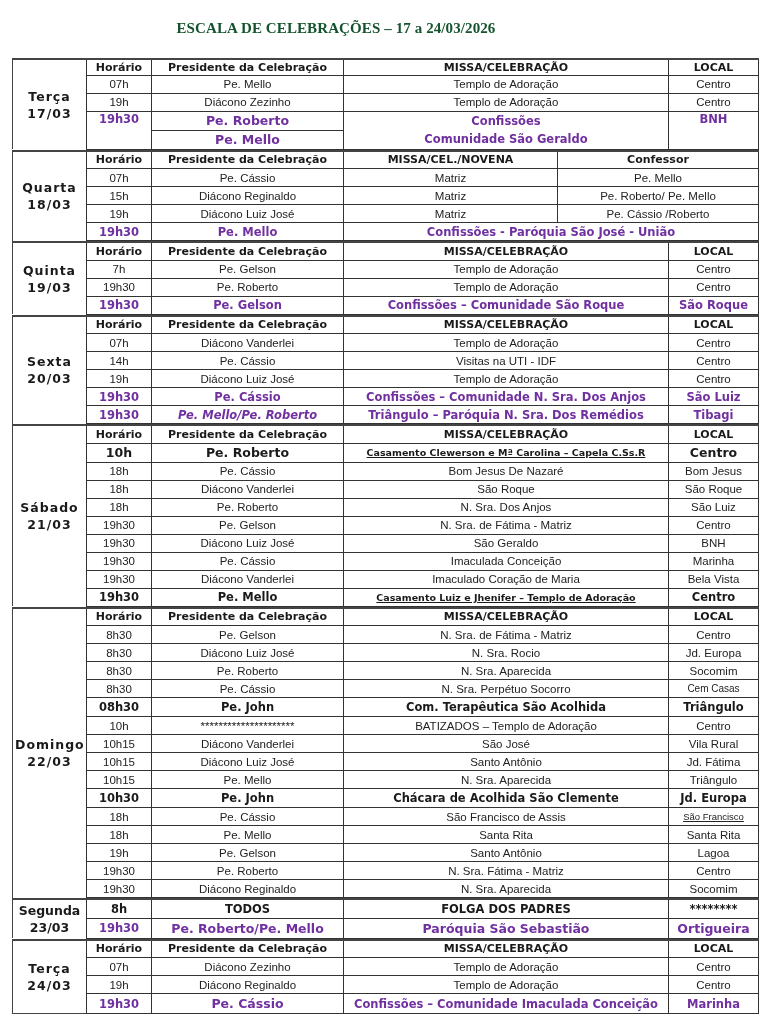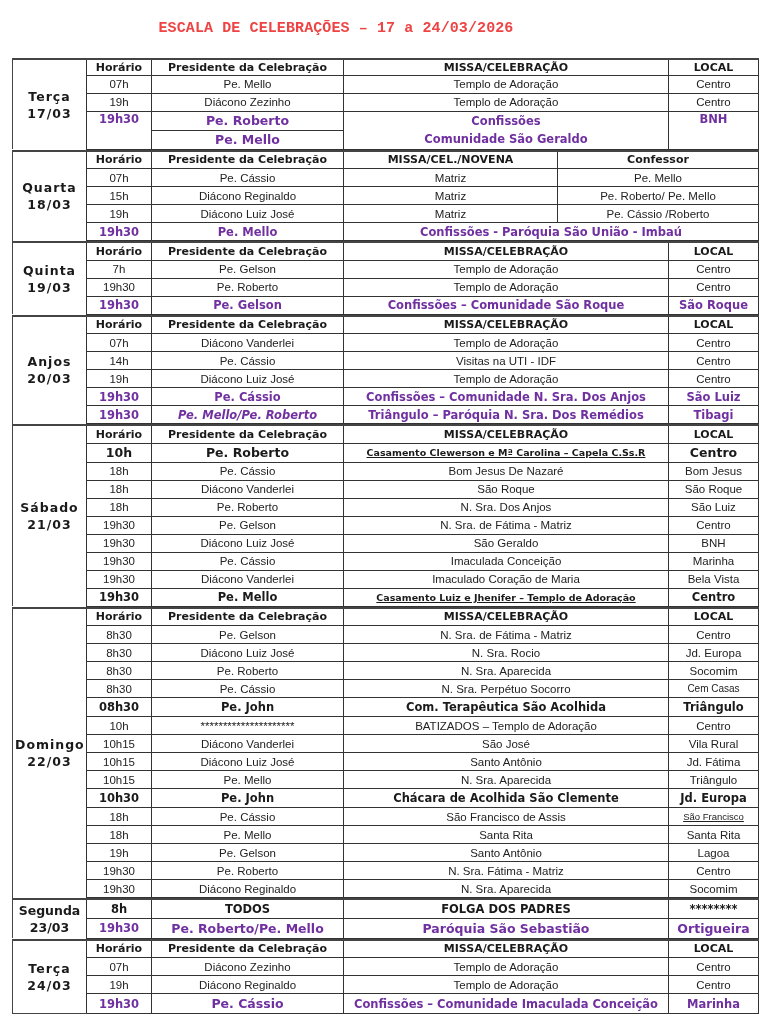--- a/index.html
+++ b/index.html
@@ -1,19 +1,19 @@
 <!DOCTYPE html>
 <html><head>
 <meta charset="utf-8">
 <style>
   html, body { margin:0; padding:0; background:#ffffff; }
   body { width:768px; height:1024px; position:relative; overflow:hidden;
          font-family:"DejaVu Sans Condensed","DejaVu Sans","Liberation Sans",sans-serif; color:#222; }
   .title { position:absolute; top:20px; left:0; width:672px; text-align:center;
-           font-family:Liberation Mono, monospace; font-weight:bold; font-size:15px; color:#ef4444; letter-spacing:0.1px; }
+           font-family:Liberation Serif, serif; font-weight:bold; font-size:15px; color:#14532d; letter-spacing:0.1px; }
   .sched { position:absolute; left:12px; top:58px; width:746px; }
   table.block { border-collapse:collapse; width:746px; table-layout:fixed; }
   table.block td { border:1px solid #333; text-align:center; vertical-align:middle;
                    font-size:11.5px; padding:0 2px; white-space:nowrap; overflow:hidden;
                    font-family:"Liberation Sans Narrow","Liberation Sans",sans-serif; }
   table.block td.day { border-top:2px solid #444; border-bottom:none; border-left:1.5px solid #444;
                        font-weight:bold; font-family:"DejaVu Sans","Liberation Sans",sans-serif;
                        font-size:12.5px; color:#1a1a1a; letter-spacing:1px; line-height:17px; vertical-align:middle;margin-left:25px; }
   table.block tr.hdr td:not(.day) { font-weight:bold; font-family:"DejaVu Sans","Liberation Sans",sans-serif; font-size:11px; color:#1a1a1a; }
   table.block tr.first td { border-top:2px solid #444; }
@@ -112,21 +112,21 @@
     </tr>
     <tr class="r18">
       <td>19h</td>
       <td>Diácono Luiz José</td>
       <td>Matriz</td>
       <td>Pe. Cássio /Roberto</td>
     </tr>
     <tr class="r18">
       <td class="purple" style="color: rgb(112, 48, 160);">19h30</td>
       <td class="purple" style="color: rgb(112, 48, 160);">Pe. Mello</td>
-      <td class="purple" colspan="2" style="color: rgb(112, 48, 160);">Confissões - Paróquia São União - Imbaú</td>
+      <td class="purple" colspan="2" style="color: rgb(112, 48, 160);">Confissões - Paróquia São José - União</td>
     </tr>
   </tbody>
     </table>
 
   <table class="block">
     <colgroup>
         <col style="width:74px">
         <col style="width:65px">
         <col style="width:192px">
         <col style="width:325px">
@@ -168,21 +168,21 @@
     <colgroup>
         <col style="width:74px">
         <col style="width:65px">
         <col style="width:192px">
         <col style="width:325px">
         <col style="width:90px">
       </colgroup>
     <tbody>
         <tr class="hdr first r18">
       <td class="day" rowspan="6">
-        <div>Anjos</div>
+        <div>Sexta</div>
         <div>20/03</div>
       </td>
       <td>Horário</td>
       <td>Presidente da Celebração</td>
       <td>MISSA/CELEBRAÇÃO</td>
       <td>LOCAL</td>
     </tr>
     <tr class="r18">
       <td>07h</td>
       <td>Diácono Vanderlei</td>

